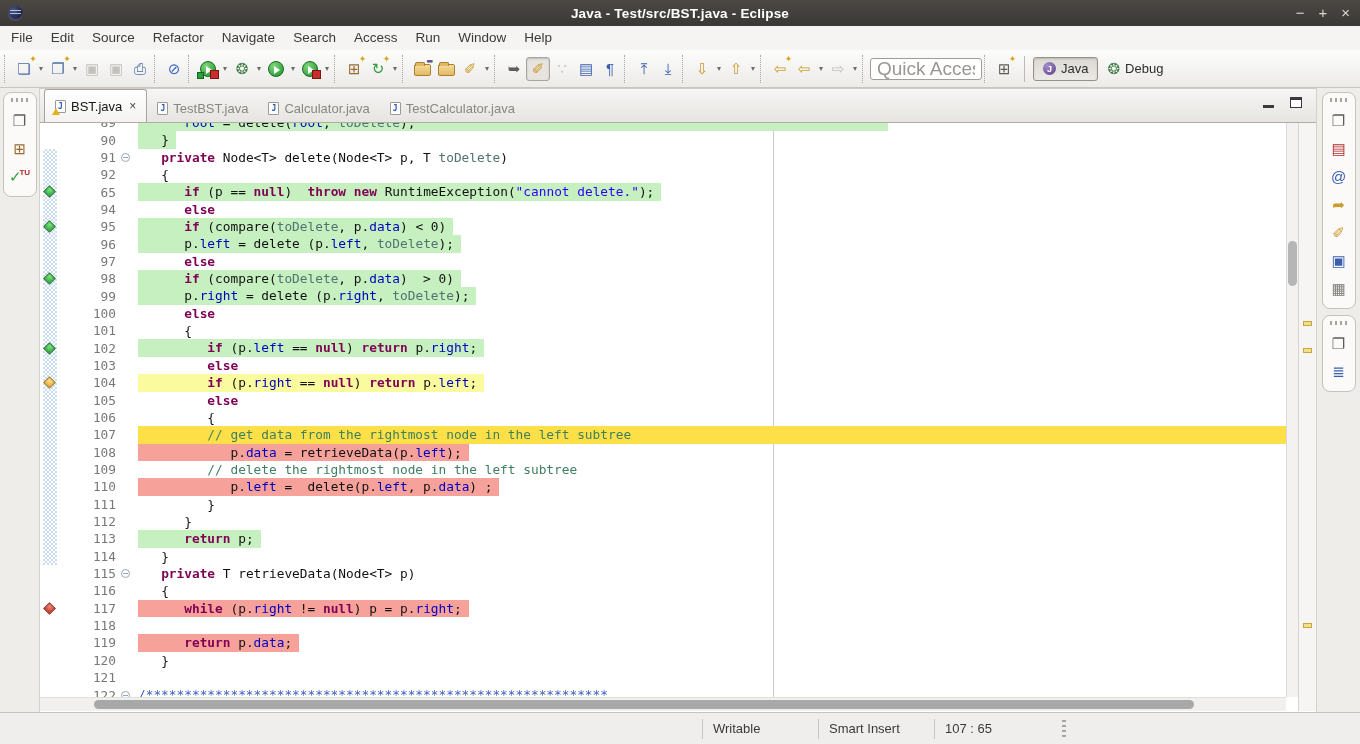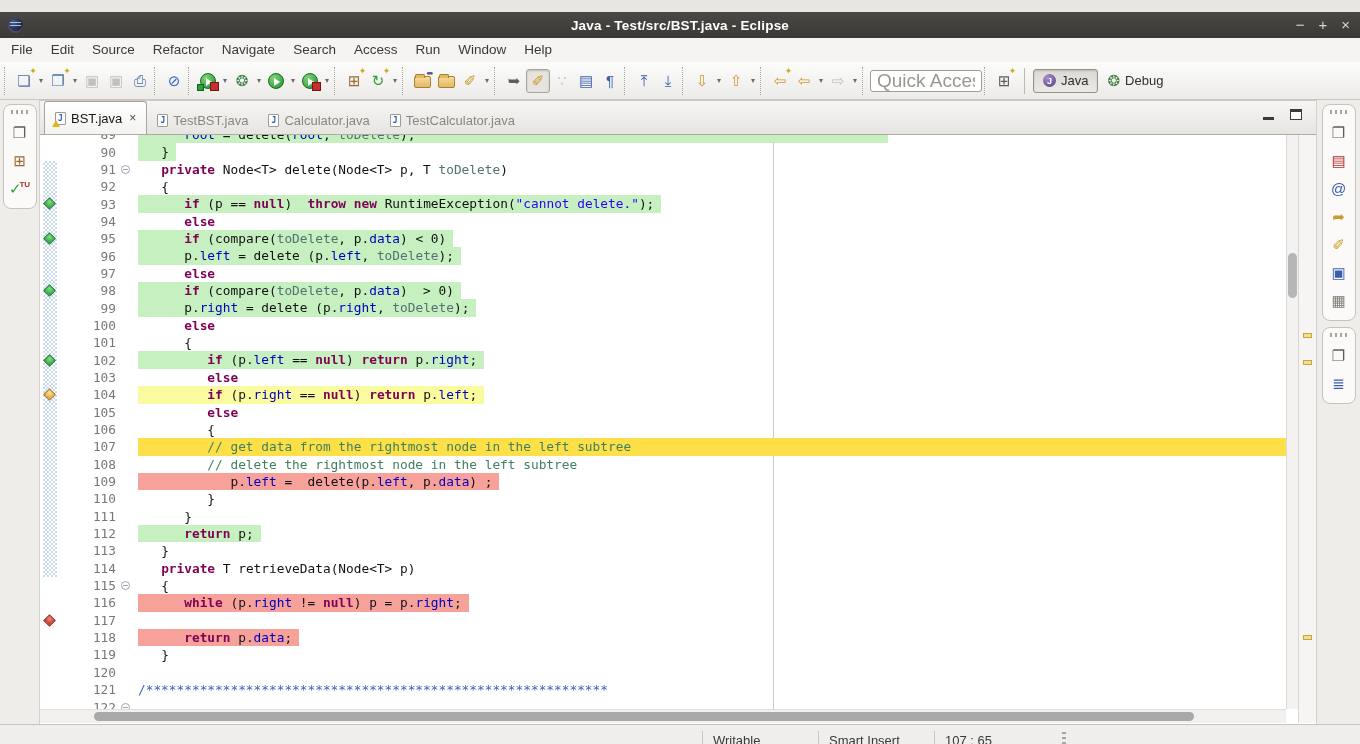--- a/index.html
+++ b/index.html
@@ -1,18 +1,18 @@
 <!DOCTYPE html>
 <html><head>
 <meta charset="utf-8">
 <style>
   * { box-sizing: border-box; margin: 0; padding: 0; }
   html,body { width:1360px; height:744px; overflow:hidden; }
   body { font-family:"Liberation Sans", sans-serif; background:#e8e6e3; position:relative; }
-  .app { position:absolute; inset:0;margin-top:12px; }
+  .app { position:absolute; inset:0; }
 
   
   .titlebar { position:absolute; left:0; top:0; width:1360px; height:26px;
     background:linear-gradient(#4b4844,#3a3835); display:flex; align-items:center; }
   .logo { width:15px; height:15px; border-radius:50%; margin-left:8px;
     background:radial-gradient(circle at 35% 30%, #4a5f8a, #16163a 70%);
     box-shadow:inset 0 -2px 2px rgba(255,255,255,.25); position:relative; }
   .logo::after { content:""; position:absolute; left:2px; right:2px; top:4px; height:6px;
     background:repeating-linear-gradient(#cdd6e8 0 1px, transparent 1px 3px); opacity:.85; }
   .title { position:absolute; left:0; right:0; text-align:center; color:#fff;
@@ -378,21 +378,21 @@
                 <span class="ln">91</span>
                 <span class="foldc">
                   <span class="fold"></span>
                 </span>
               </div>
               <div class="lrow">
                 <span class="ln">92</span>
                 <span class="foldc"></span>
               </div>
               <div class="lrow">
-                <span class="ln">93</span>
+                <span class="ln">65</span>
                 <span class="foldc"></span>
               </div>
               <div class="lrow">
                 <span class="ln">94</span>
                 <span class="foldc"></span>
               </div>
               <div class="lrow">
                 <span class="ln">95</span>
                 <span class="foldc"></span>
               </div>
@@ -525,20 +525,21 @@
               <pre class="crow"><span class="hl cov-g"><span class="tk-pl">		</span><span class="tk-kw">if</span><span class="tk-pl"> (compare(</span><span class="tk-par">toDelete</span><span class="tk-pl">, p.</span><span class="tk-fld">data</span><span class="tk-pl">)  &gt; 0)</span></span></pre>
               <pre class="crow"><span class="hl cov-g"><span class="tk-pl">		p.</span><span class="tk-fld">right</span><span class="tk-pl"> = delete (p.</span><span class="tk-fld">right</span><span class="tk-pl">, </span><span class="tk-par">toDelete</span><span class="tk-pl">);</span></span></pre>
               <pre class="crow"><span class="hl"><span class="tk-pl">		</span><span class="tk-kw">else</span></span></pre>
               <pre class="crow"><span class="hl"><span class="tk-pl">		{</span></span></pre>
               <pre class="crow"><span class="hl cov-g"><span class="tk-pl">			</span><span class="tk-kw">if</span><span class="tk-pl"> (p.</span><span class="tk-fld">left</span><span class="tk-pl"> == </span><span class="tk-kw">null</span><span class="tk-pl">) </span><span class="tk-kw">return</span><span class="tk-pl"> p.</span><span class="tk-fld">right</span><span class="tk-pl">;</span></span></pre>
               <pre class="crow"><span class="hl"><span class="tk-pl">			</span><span class="tk-kw">else</span></span></pre>
               <pre class="crow"><span class="hl cov-y"><span class="tk-pl">			</span><span class="tk-kw">if</span><span class="tk-pl"> (p.</span><span class="tk-fld">right</span><span class="tk-pl"> == </span><span class="tk-kw">null</span><span class="tk-pl">) </span><span class="tk-kw">return</span><span class="tk-pl"> p.</span><span class="tk-fld">left</span><span class="tk-pl">;</span></span></pre>
               <pre class="crow"><span class="hl"><span class="tk-pl">			</span><span class="tk-kw">else</span></span></pre>
               <pre class="crow"><span class="hl"><span class="tk-pl">			{</span></span></pre>
               <pre class="crow cur"><span class="hl"><span class="tk-pl">			</span><span class="tk-com">// get data from the rightmost node in the left subtree</span></span></pre>
+              <pre class="crow"><span class="hl cov-r"><span class="tk-pl">				p.</span><span class="tk-fld">data</span><span class="tk-pl"> = retrieveData(p.</span><span class="tk-fld">left</span><span class="tk-pl">);</span></span></pre>
               <pre class="crow"><span class="hl"><span class="tk-pl">			</span><span class="tk-com">// delete the rightmost node in the left subtree</span></span></pre>
               <pre class="crow"><span class="hl cov-r"><span class="tk-pl">				p.</span><span class="tk-fld">left</span><span class="tk-pl"> =  delete(p.</span><span class="tk-fld">left</span><span class="tk-pl">, p.</span><span class="tk-fld">data</span><span class="tk-pl">) ;</span></span></pre>
               <pre class="crow"><span class="hl"><span class="tk-pl">			}</span></span></pre>
               <pre class="crow"><span class="hl"><span class="tk-pl">		}</span></span></pre>
               <pre class="crow"><span class="hl cov-g"><span class="tk-pl">		</span><span class="tk-kw">return</span><span class="tk-pl"> p;</span></span></pre>
               <pre class="crow"><span class="hl"><span class="tk-pl">	}</span></span></pre>
               <pre class="crow"><span class="hl"><span class="tk-pl">	</span><span class="tk-kw">private</span><span class="tk-pl"> T retrieveData(Node&lt;T&gt; p)</span></span></pre>
               <pre class="crow"><span class="hl"><span class="tk-pl">	{</span></span></pre>
               <pre class="crow"><span class="hl cov-r"><span class="tk-pl">		</span><span class="tk-kw">while</span><span class="tk-pl"> (p.</span><span class="tk-fld">right</span><span class="tk-pl"> != </span><span class="tk-kw">null</span><span class="tk-pl">) p = p.</span><span class="tk-fld">right</span><span class="tk-pl">;</span></span></pre>
               <pre class="crow"><span class="hl"></span></pre>

